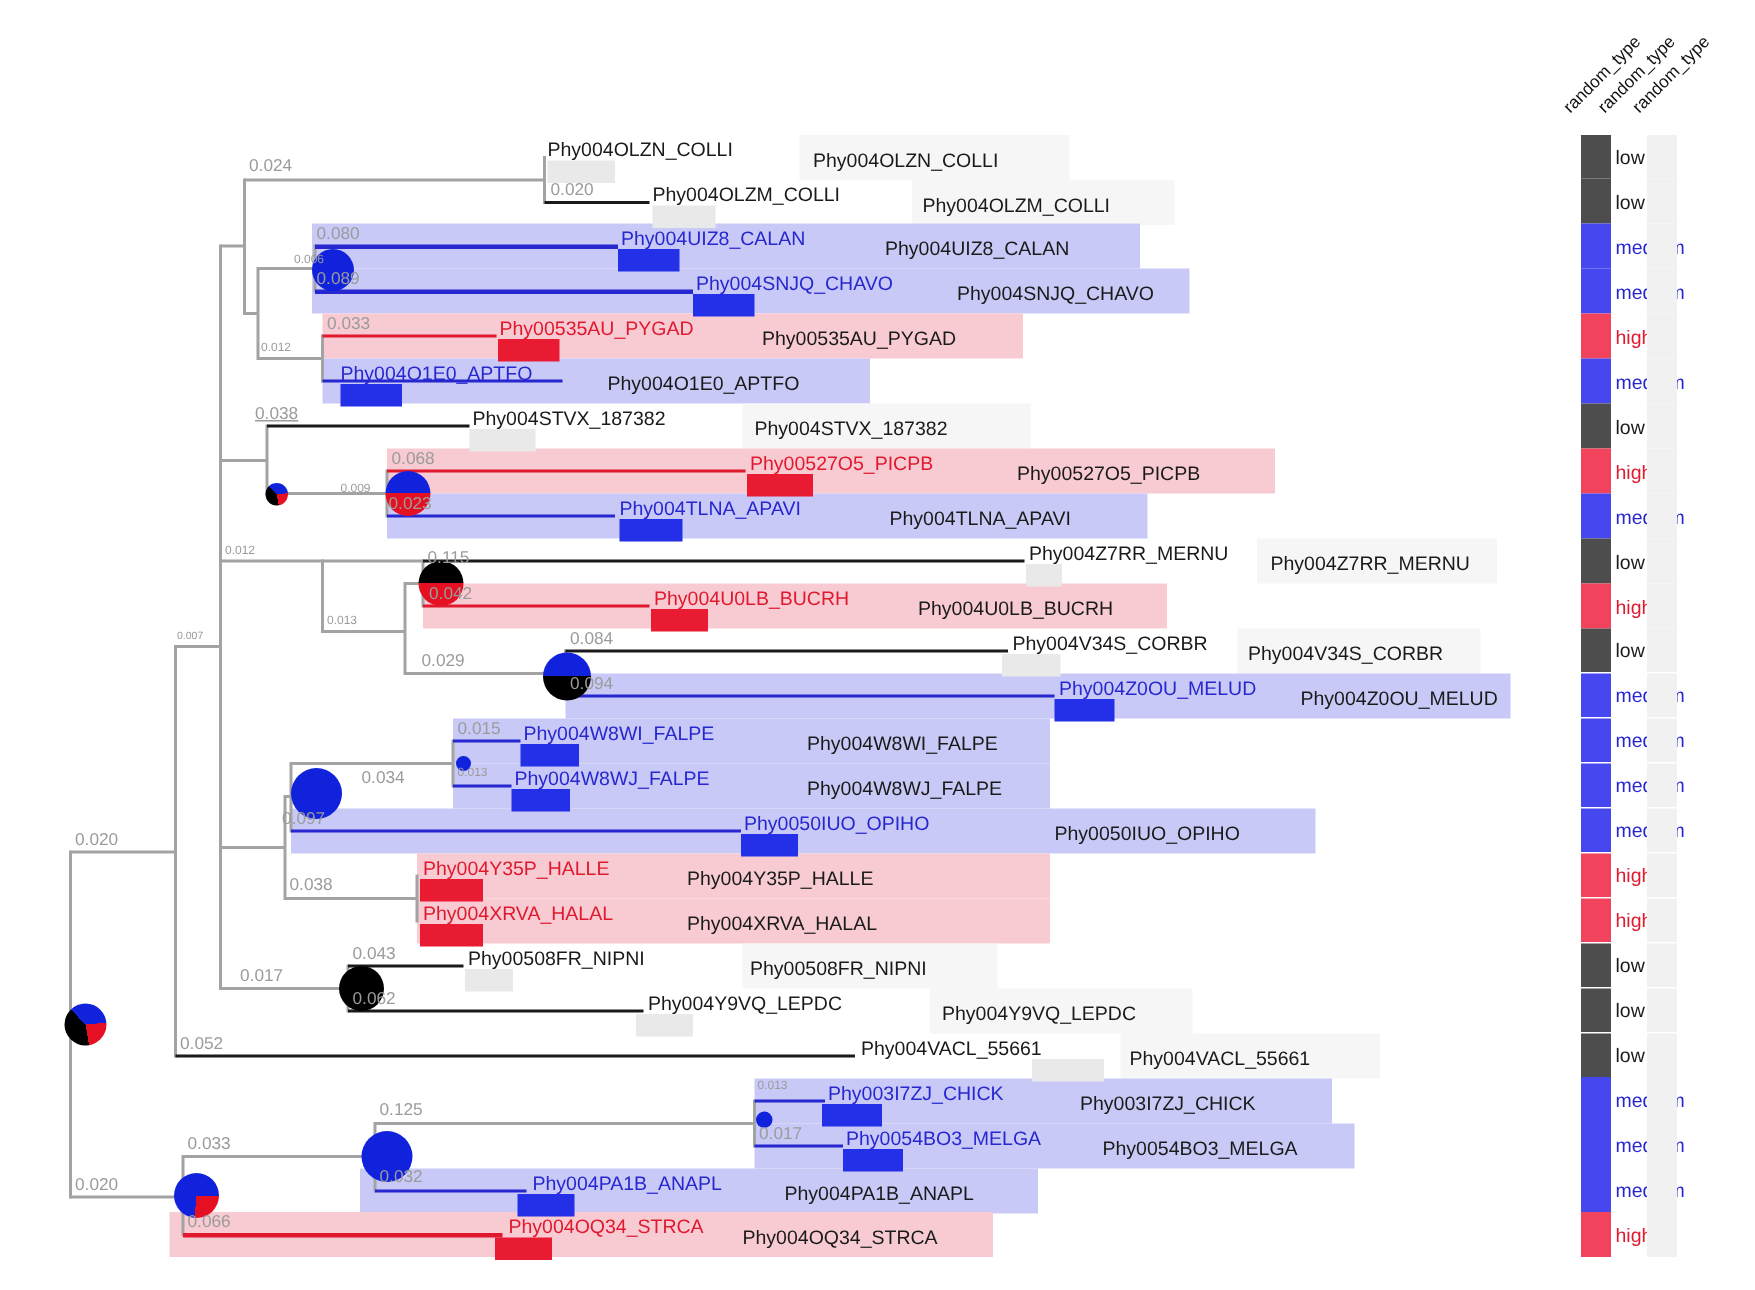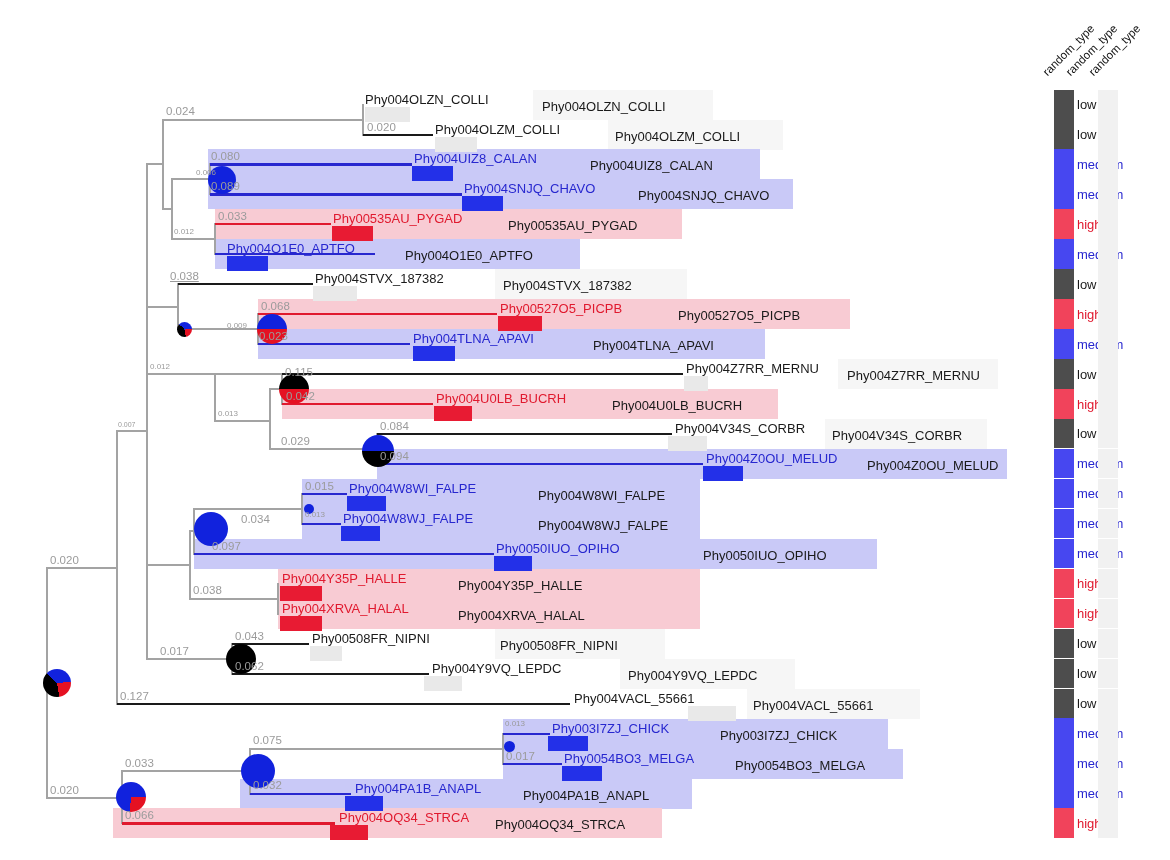--- a/index.html
+++ b/index.html
@@ -172,31 +172,31 @@
       <div class="blabel small" style="left: 150px; top: 363px;">0.012</div>
       <div class="blabel" style="left: 285px; top: 367px;">0.115</div>
       <div class="blabel" style="left: 286px; top: 390.5px;">0.042</div>
       <div class="blabel small" style="left: 218px; top: 410px;">0.013</div>
       <div class="blabel" style="left: 380px; top: 420.5px;">0.084</div>
       <div class="blabel" style="left: 281px; top: 435.5px;">0.029</div>
       <div class="blabel" style="left: 380px; top: 450.5px;">0.094</div>
       <div class="blabel" style="left: 197px; top: 514px; margin-left: 44px;">0.034</div>
       <div class="blabel" style="left: 305px; top: 480.5px;">0.015</div>
       <div class="blabel small" style="left: 305px; top: 511px;">0.013</div>
-      <div class="blabel" style="left: 212px; top: 540.5px;">0.097</div>
+      <div class="blabel" style="left: 188px; top: 540.5px;">0.097</div>
       <div class="blabel" style="left: 193px; top: 585px;">0.038</div>
       <div class="blabel" style="left: 235px; top: 630.5px;">0.043</div>
       <div class="blabel" style="left: 160px; top: 645.5px;">0.017</div>
       <div class="blabel" style="left: 235px; top: 660.5px;">0.062</div>
-      <div class="blabel" style="left: 120px; top: 690.5px;">0.127</div>
+      <div class="blabel" style="left: 120px; top: 690.5px;">0.052</div>
       <div class="blabel tiny" style="left: 118px; top: 421px;">0.007</div>
       <div class="blabel" style="left: 50px; top: 554.5px;">0.020</div>
       <div class="blabel" style="left: 50px; top: 784.5px;">0.020</div>
       <div class="blabel" style="left: 125px; top: 757.5px;">0.033</div>
-      <div class="blabel" style="left: 253px; top: 735px;">0.075</div>
+      <div class="blabel" style="left: 253px; top: 735px;">0.125</div>
       <div class="blabel small" style="left: 505px; top: 720px;">0.013</div>
       <div class="blabel" style="left: 506px; top: 750.5px;">0.017</div>
       <div class="blabel" style="left: 253px; top: 780px;">0.032</div>
       <div class="blabel" style="left: 125px; top: 810px;">0.066</div>
       <div class="tiplab" style="left: 365px; top: 92.5px; color: rgb(26, 26, 26);">Phy004OLZN_COLLI</div>
       <div class="tiplab2" style="left: 542px; top: 99.5px;">Phy004OLZN_COLLI</div>
       <div class="tiplab" style="left: 435px; top: 122.5px; color: rgb(26, 26, 26);">Phy004OLZM_COLLI</div>
       <div class="tiplab2" style="left: 615px; top: 129.5px;">Phy004OLZM_COLLI</div>
       <div class="tiplab" style="left: 414px; top: 152.4px; color: rgb(39, 39, 207);">Phy004UIZ8_CALAN</div>
       <div class="tiplab2" style="left: 590px; top: 159.4px;">Phy004UIZ8_CALAN</div>

